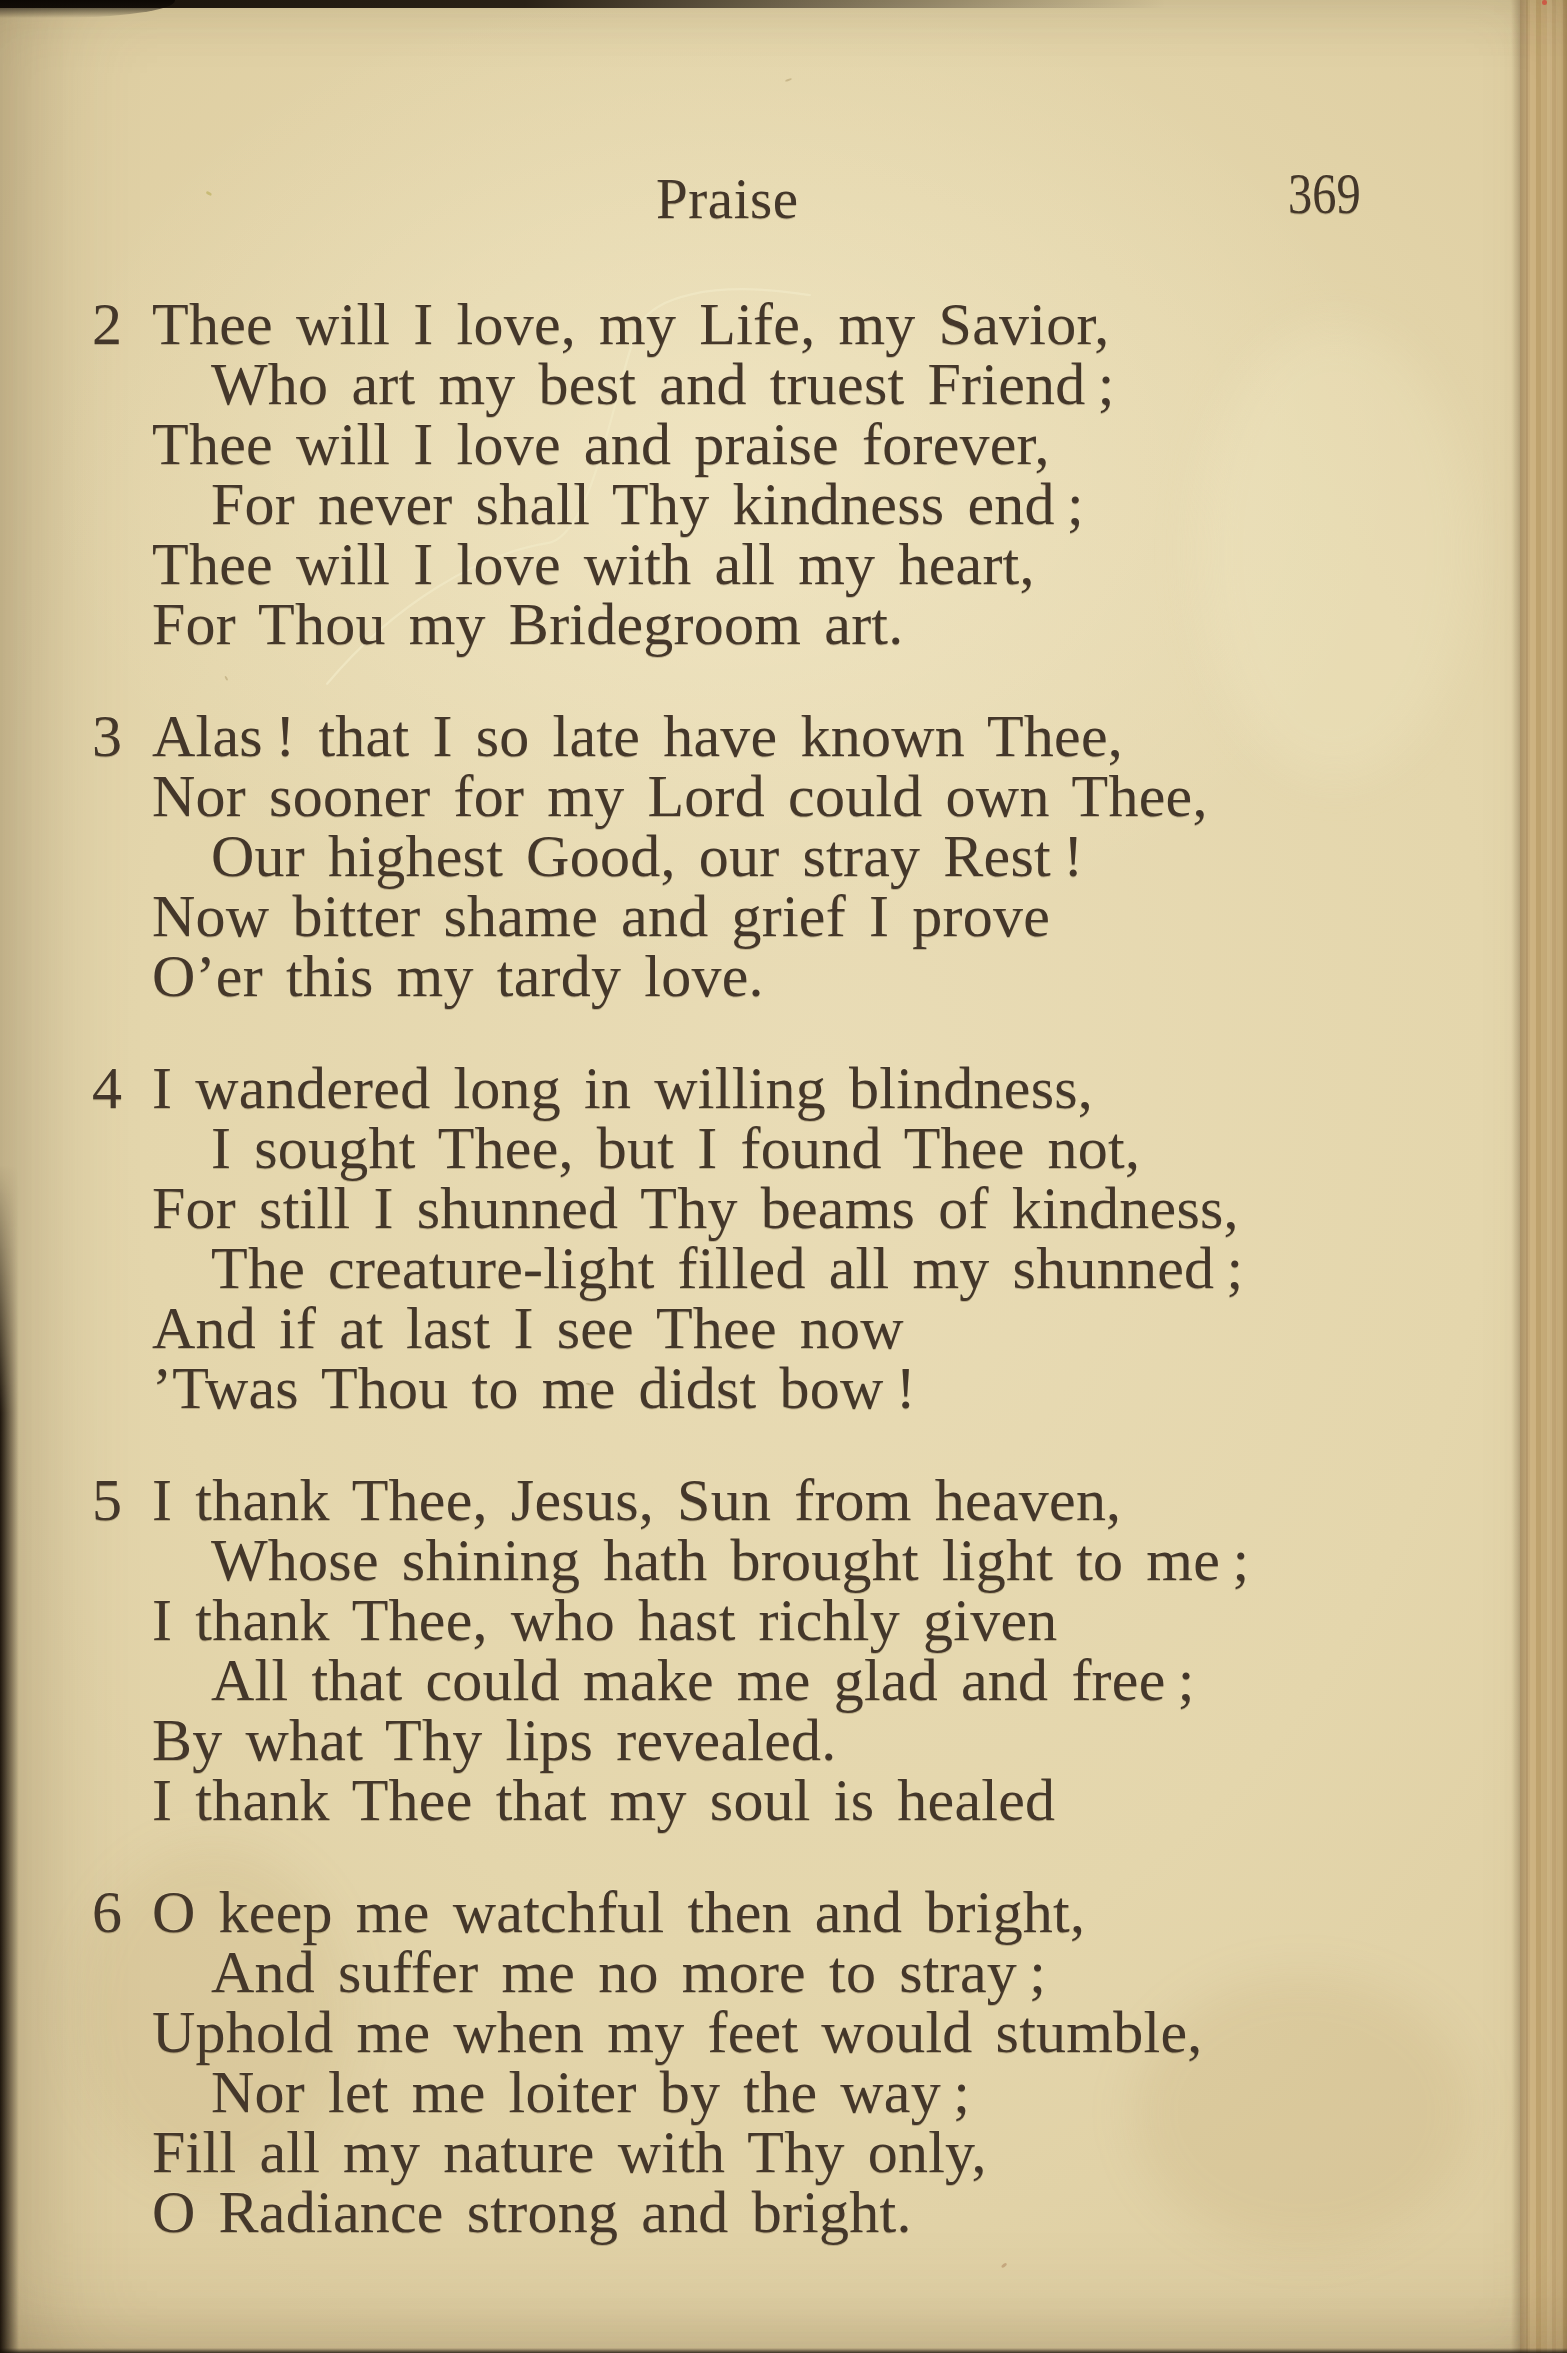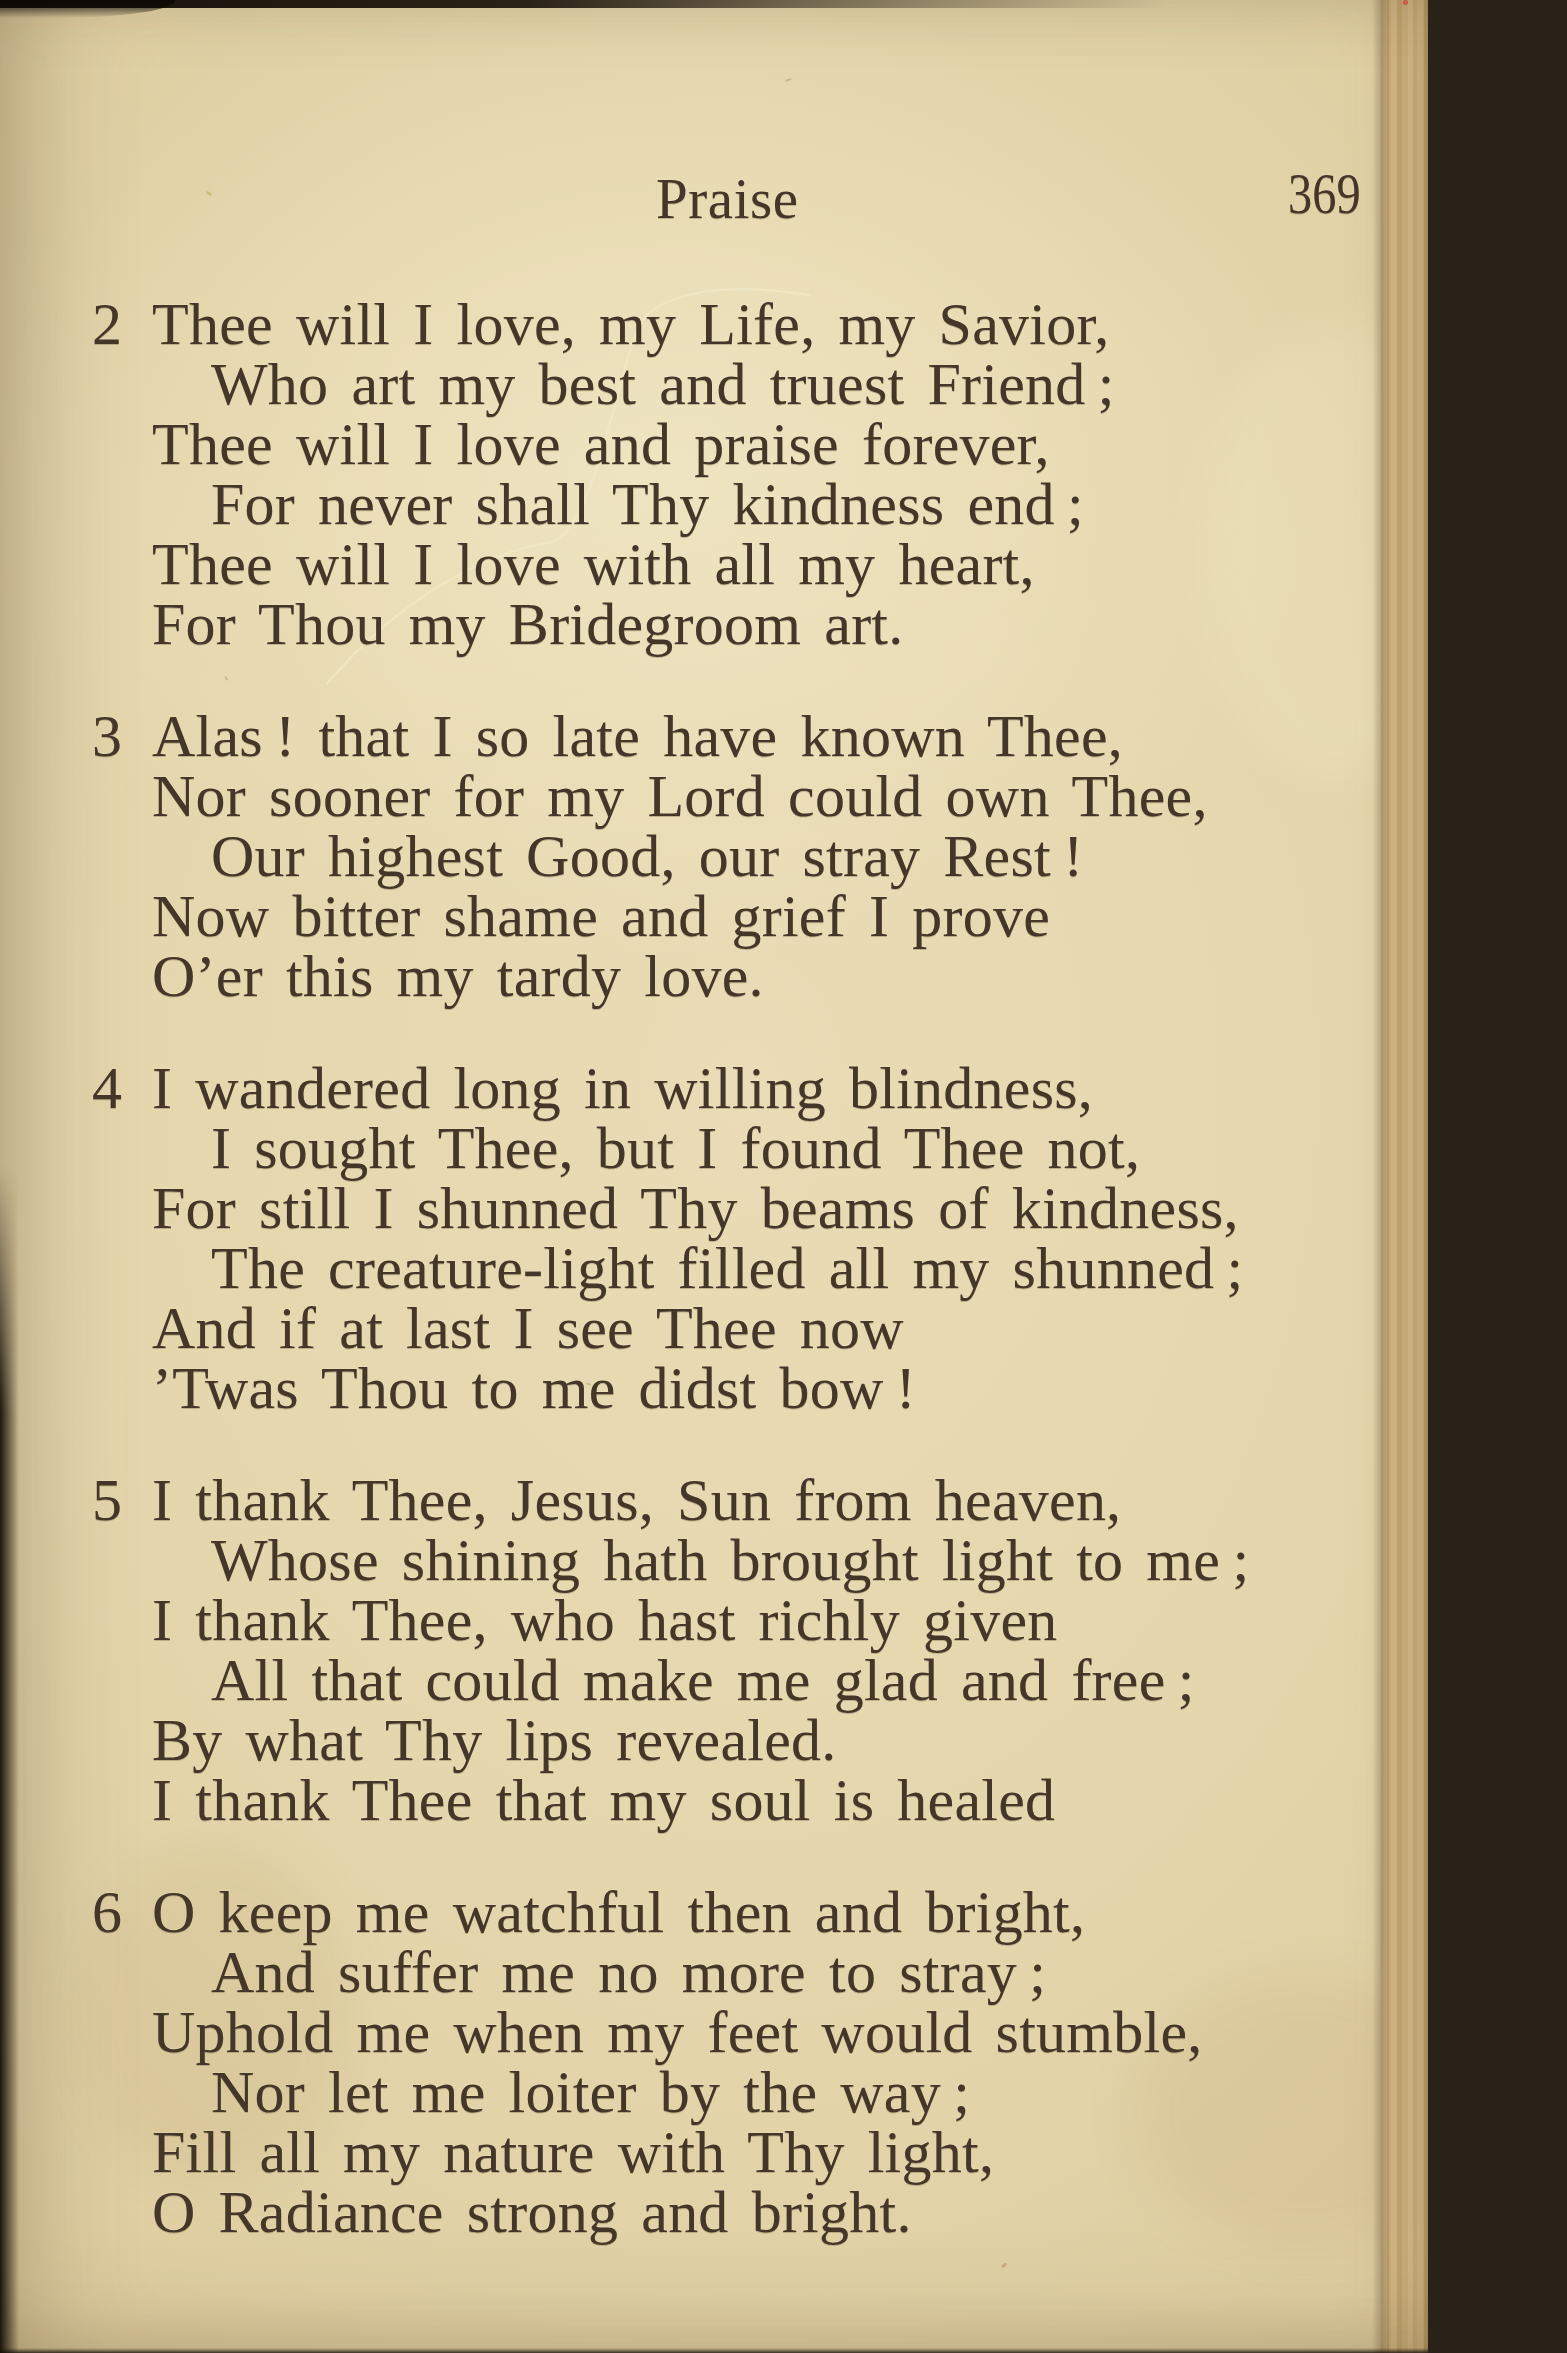--- a/index.html
+++ b/index.html
@@ -1,17 +1,17 @@
 <!DOCTYPE html>
 <html style="font-size:10.4px"><head>
 <meta charset="utf-8">
 <style>
   html,body { margin:0; padding:0; background:#2a2118; }
   .page {
-    position:relative; width:1428px; height:2354px; overflow:hidden;
+    position:relative; width:1567px; height:2354px; overflow:hidden;
     font-family:"Liberation Serif","DejaVu Serif",serif;
     background:
       radial-gradient(ellipse 972px 713px at 46% 20%, rgba(255,248,222,0.38), rgba(255,248,222,0) 70%),
       radial-gradient(ellipse 1231px 1620px at 52% 46%, #e9dcb6 0%, #e4d6ac 55%, #dccb9e 100%);
     background-color:#e4d6ac;
   }
   .vignette { position:absolute; inset:0; pointer-events:none;
     box-shadow:
       inset 84px 0 110px -58px rgba(95,75,45,.30),
       inset -45px 0 84px -45px rgba(115,90,52,.24),
@@ -156,19 +156,19 @@
         <div class="vline ink">By what Thy lips revealed.</div>
         <div class="vline ink">I thank Thee that my soul is healed</div>
       </div>
 
     <div class="verse">
       <span class="verse-number ink">6</span>
     <div class="vline ink">O keep me watchful then and bright,</div>
         <div class="vline ink indent">And suffer me no more to stray ;</div>
         <div class="vline ink">Uphold me when my feet would stumble,</div>
         <div class="vline ink indent">Nor let me loiter by the way ;</div>
-        <div class="vline ink">Fill all my nature with Thy light,</div>
+        <div class="vline ink">Fill all my nature with Thy only,</div>
         <div class="vline ink">O Radiance strong and bright.</div>
       </div>
   </main>
 
 </div>
 
 
 </body></html>

